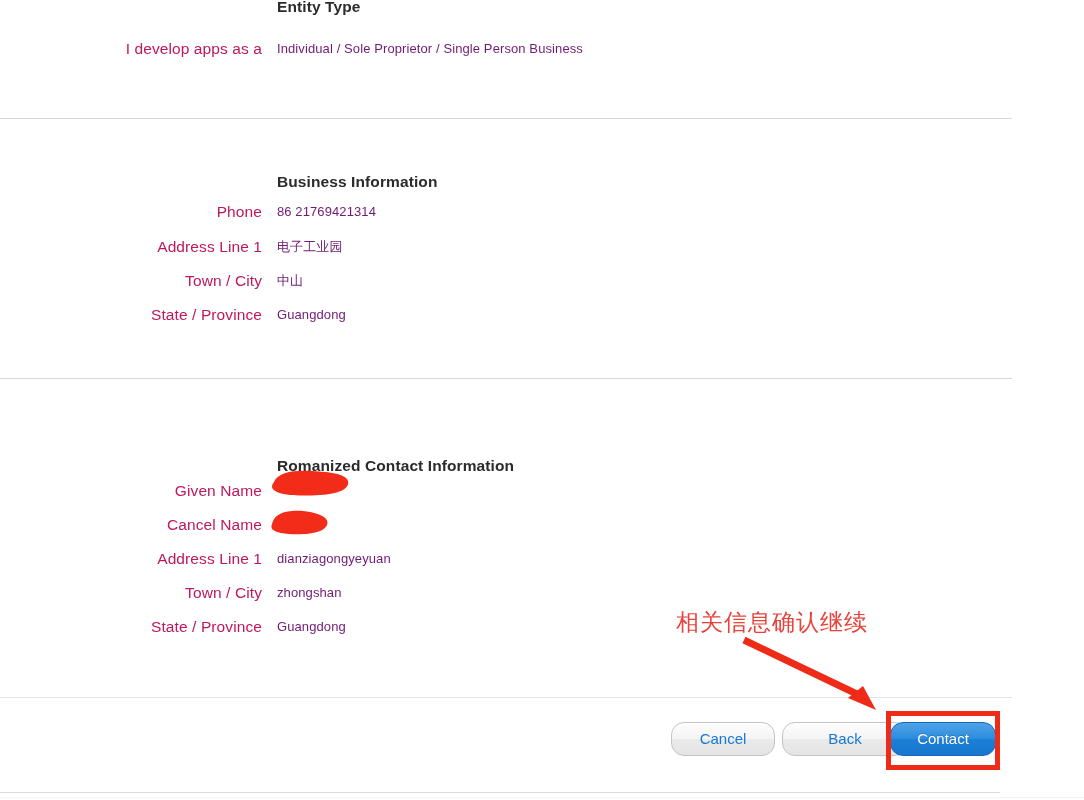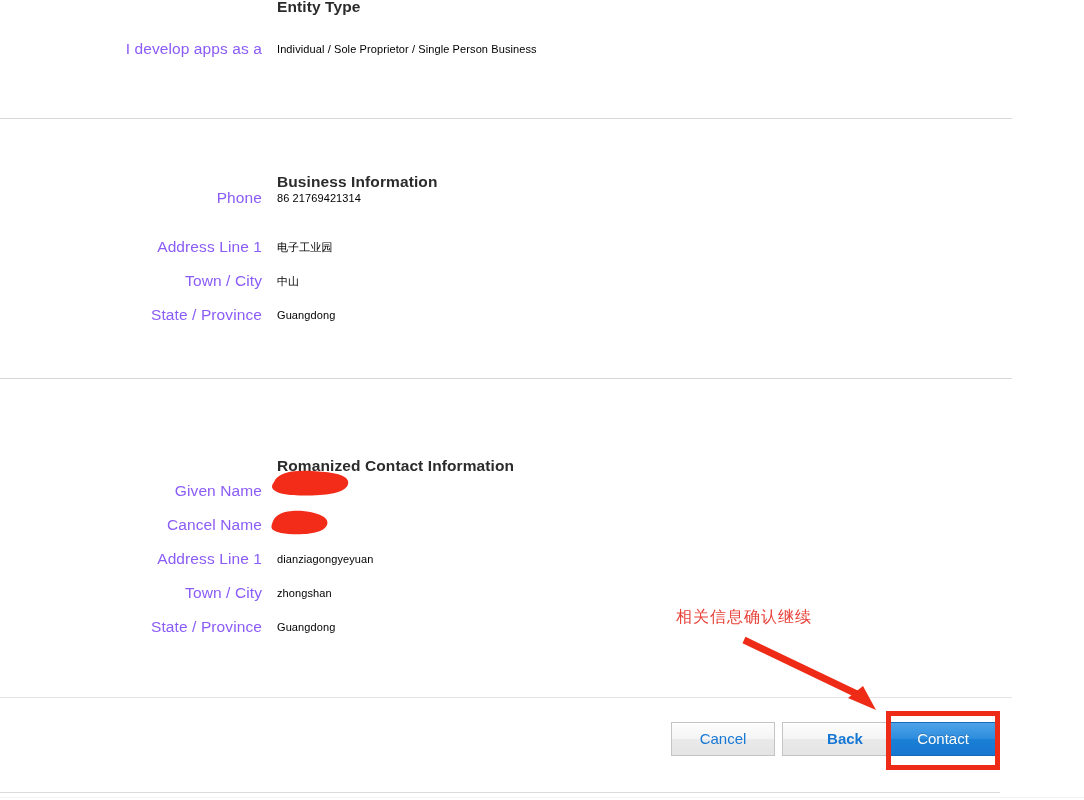--- a/index.html
+++ b/index.html
@@ -35,29 +35,29 @@
     width: 1012px;
     height: 22px;
     white-space: nowrap;
   }
   .lbl {
     position: absolute;
     left: 0;
     width: 262px;
     text-align: right;
     font-size: 15.5px;
-    color: #8b5cf6;
+    color: #be185d;
     line-height: 22px;
     letter-spacing: 0.1px;
   }
   .val {
     position: absolute;
     left: 277px;
-    font-size: 11px;
-    color: #000000;
+    font-size: 13px;
+    color: #701a75;
     line-height: 22px;
     letter-spacing: 0.1px;
   }
   .heading {
     position: absolute;
     left: 277px;
     font-size: 15.5px;
     font-weight: bold;
     color: #2b2b2b;
     line-height: 22px;
@@ -92,47 +92,47 @@
     width: 1012px;
     height: 40px;
   }
   .btn {
     position: absolute;
     top: 0;
     height: 34px;
     line-height: 32px;
     text-align: center;
     font-size: 15px;
-    border-radius: 0;
+    border-radius: 13px;
     box-sizing: border-box;
     cursor: pointer;
     user-select: none;
   }
   .btn-grey {
     background: linear-gradient(to bottom, #fdfdfd 0%, #f4f4f4 50%, #eaeaea 51%, #e4e4e4 100%);
     border: 1px solid #c4c4c4;
     color: #1678d4;
     box-shadow: 0 1px 0 rgba(255,255,255,0.85) inset;
   }
   .btn-blue {
     background: linear-gradient(to bottom, #4ea3e8 0%, #2e8dde 48%, #1b7fd6 52%, #1876cf 100%);
     border: 1px solid #1668ba;
     color: #ffffff;
     text-shadow: 0 -1px 0 rgba(0,0,0,0.18);
   }
   #cancel-button { left: 671px; width: 104px; }
-  #back-button   { left: 782px; width: 126px; font-weight: bold; }
+  #back-button   { left: 782px; width: 126px; }
   #continue-button { left: 890px; width: 106px; }
 
   
   .annot-text {
     position: absolute;
     left: 676px;
     top: 607px;
-    font-size: 16px;
+    font-size: 23px;
     color: #e8423a;
     letter-spacing: 1px;
     white-space: nowrap;
     font-family: "DejaVu Sans", "Liberation Sans", sans-serif;
   }
   #annot-arrow {
     position: absolute;
     left: 730px;
     top: 628px;
     width: 160px;
@@ -172,21 +172,21 @@
 
     <div class="divider" style="top:118px;"></div>
   </div>
 
   <div class="section">
 
     <div class="row" style="top:171px;">
       <div class="heading">Business Information</div>
     </div>
 
-    <div class="row" style="top:187px;padding-left:28px;">
+    <div class="row" style="top:201px;padding-left:28px;">
       <div class="lbl">Phone</div>
       <div class="val">86 21769421314</div>
     </div>
 
     <div class="row" style="top:236px;">
       <div class="lbl">Address Line 1</div>
       <div class="val">电子工业园</div>
     </div>
 
     <div class="row" style="top:270px;">

